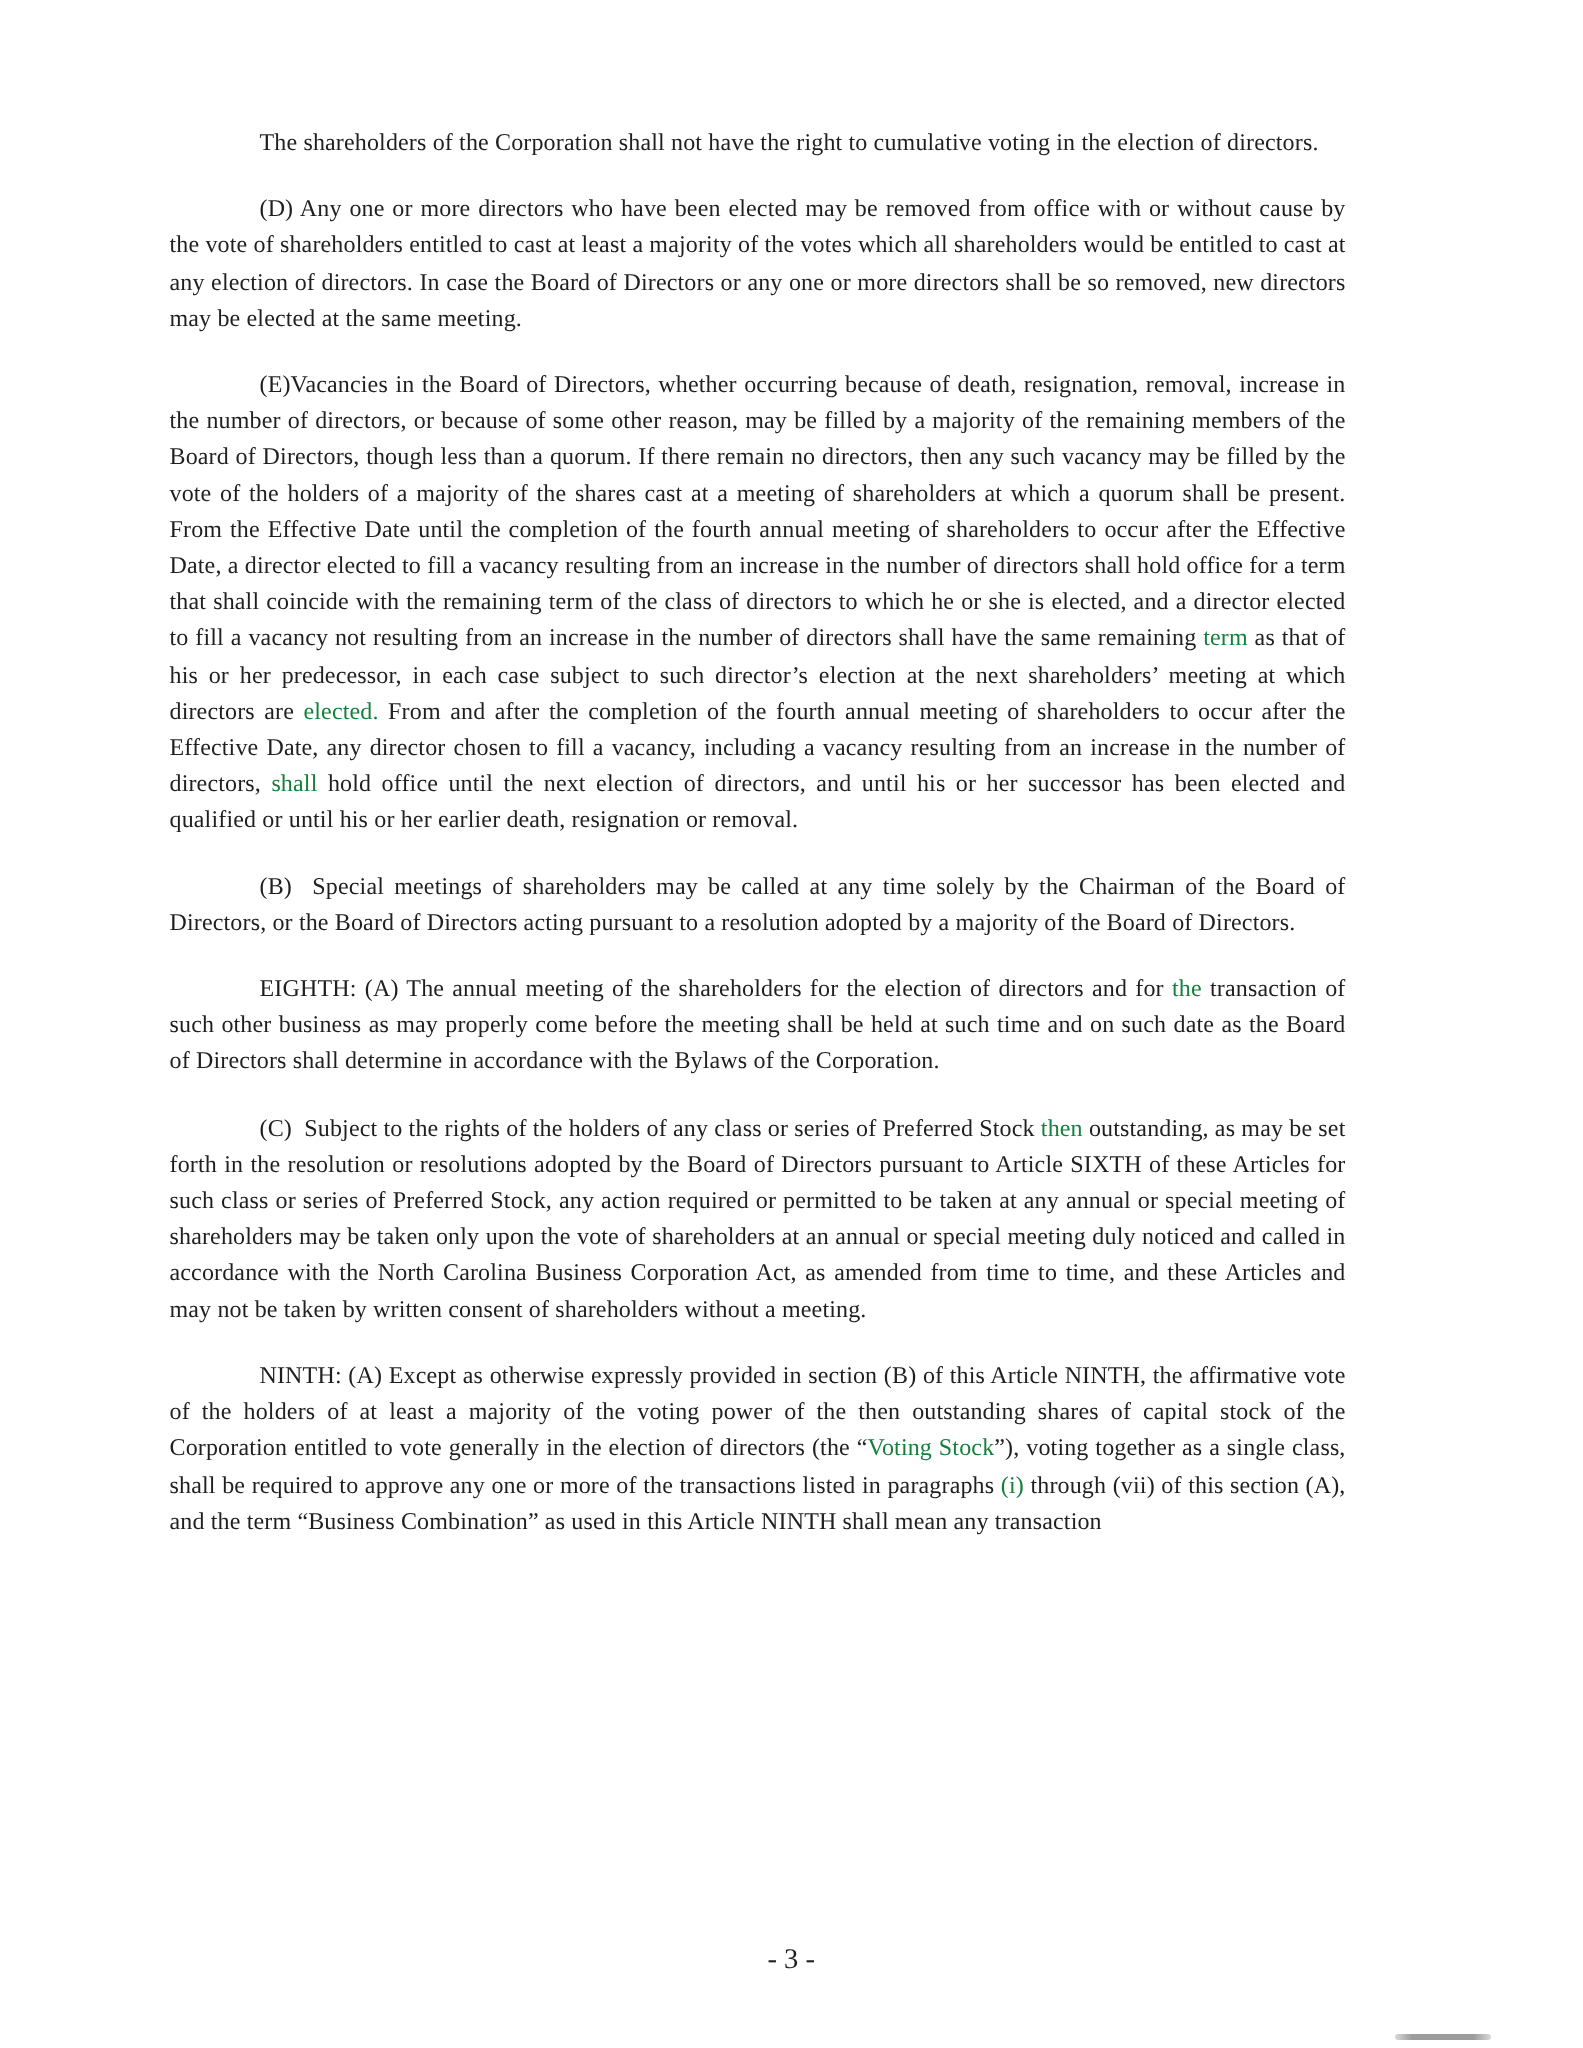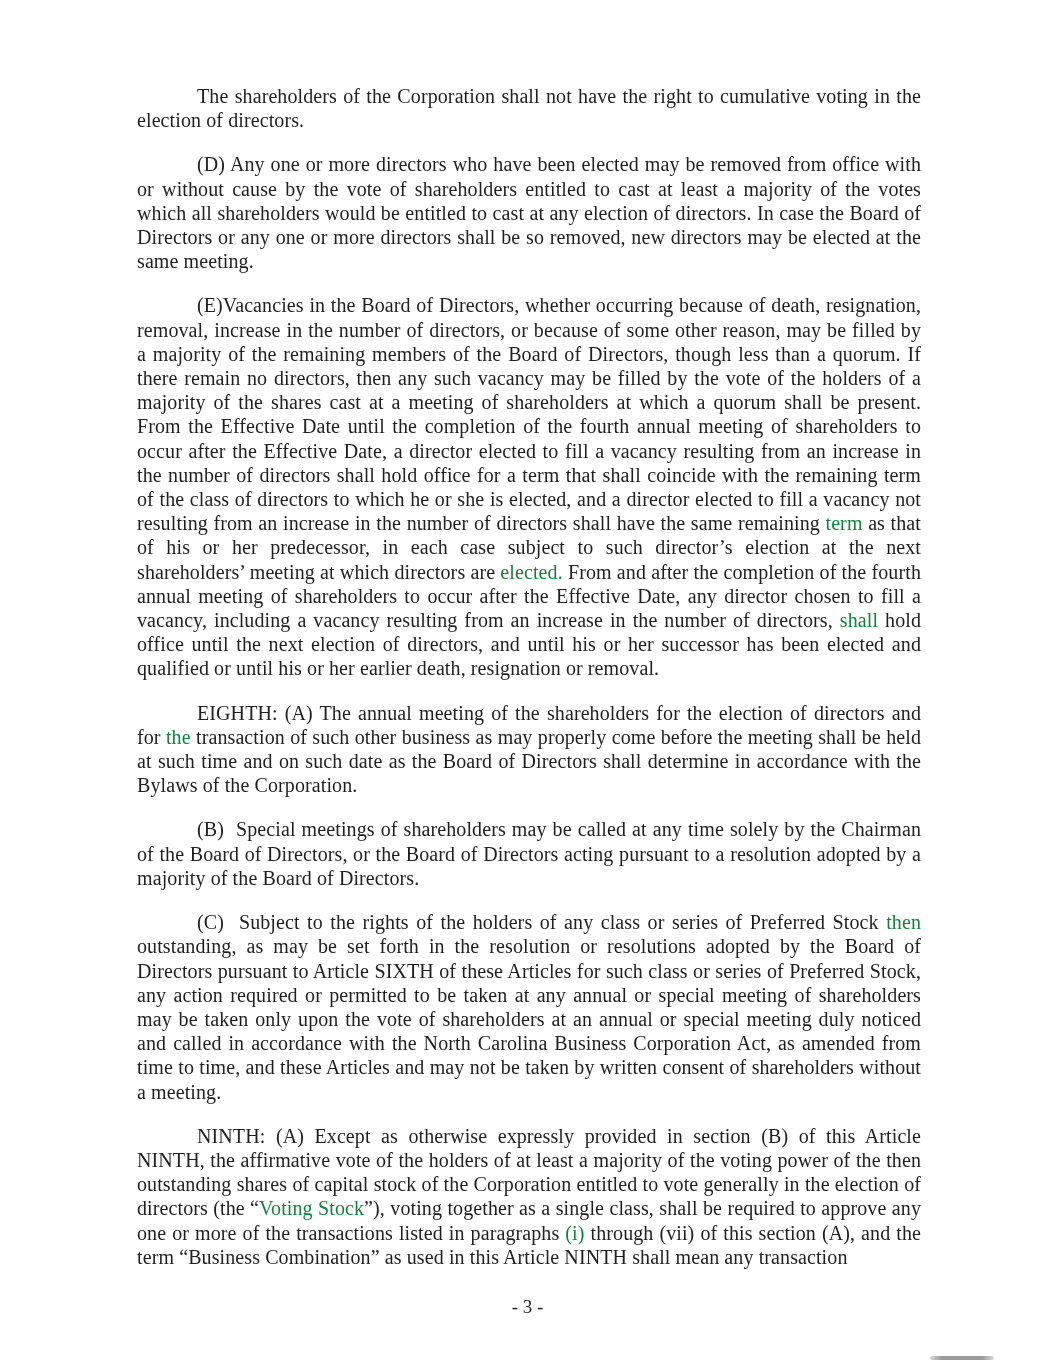--- a/index.html
+++ b/index.html
@@ -12,24 +12,24 @@
     font-family: "Liberation Serif", serif;
   }
   .page {
     position: absolute;
     inset: 0;
     background: #ffffff;
     color: #1f1f1f;
   }
   .doc-body {
     position: absolute;
-    left: 137px;
+    left: 113px;
     top: 84px;
     width: 784px;
-    font-size: 20px;
+    font-size: 16px;
     line-height: 24.2px;
     text-align: justify;
     letter-spacing: 0.1px;
   }
   .para {
     margin: 0 0 20px 0;
     text-indent: 60px;
   }
   .muted { color: #15803d; }
   .footer {
@@ -52,20 +52,20 @@
   }
 </style>
 </head>
 <body>
 
 <div class="page">
   <div class="doc-body" id="doc-body">
       <p class="para"><span>The shareholders of the Corporation shall not have the right to cumulative voting in the election of directors.</span></p>
       <p class="para"><span>(D) Any one or more directors who have been elected may be removed from office with or without cause by the vote of shareholders entitled to cast at least a majority of the votes which all shareholders would be entitled to cast at any election of directors. In case the Board of Directors or any one or more directors shall be so removed, new directors may be elected at the same meeting.</span></p>
       <p class="para"><span>(E)Vacancies in the Board of Directors, whether occurring because of death, resignation, removal, increase in the number of directors, or because of some other reason, may be filled by a majority of the remaining members of the Board of Directors, though less than a quorum. If there remain no directors, then any such vacancy may be filled by the vote of the holders of a majority of the shares cast at a meeting of shareholders at which a quorum shall be present. From the Effective Date until the completion of the fourth annual meeting of shareholders to occur after the Effective Date, a director elected to fill a vacancy resulting from an increase in the number of directors shall hold office for a term that shall coincide with the remaining term of the class of directors to which he or she is elected, and a director elected to fill a vacancy not resulting from an increase in the number of directors shall have the same remaining </span><span class="muted">term</span><span> as that of his or her predecessor, in each case subject to such director’s election at the next shareholders’  meeting at which directors are </span><span class="muted">elected.</span><span> From and after the completion of the fourth annual meeting of shareholders to occur after the Effective Date, any director chosen to fill a vacancy, including a vacancy resulting from an increase in the number of directors, </span><span class="muted">shall</span><span> hold office until the next election of directors, and until his or her successor has been elected and qualified or until his or her earlier death, resignation or removal.</span></p>
+      <p class="para"><span>(B)&nbsp; Special meetings of shareholders may be called at any time solely by the Chairman of the Board of Directors, or the Board of Directors acting pursuant to a resolution adopted by a majority of the Board of Directors.</span></p>
       <p class="para"><span>EIGHTH: (A) The annual meeting of the shareholders for the election of directors and for </span><span class="muted">the</span><span> transaction of such other business as may properly come before the meeting shall be held at such time and on such date as the Board of Directors shall determine in accordance with the Bylaws of the Corporation.</span></p>
-      <p class="para"><span>(B)&nbsp; Special meetings of shareholders may be called at any time solely by the Chairman of the Board of Directors, or the Board of Directors acting pursuant to a resolution adopted by a majority of the Board of Directors.</span></p>
       <p class="para"><span>(C)&nbsp; Subject to the rights of the holders of any class or series of Preferred Stock </span><span class="muted">then</span><span> outstanding, as may be set forth in the resolution or resolutions adopted by the Board of Directors pursuant to Article SIXTH of these Articles for such class or series of Preferred Stock, any action required or permitted to be taken at any annual or special meeting of shareholders may be taken only upon the vote of shareholders at an annual or special meeting duly noticed and called in accordance with the North Carolina Business Corporation Act, as amended from time to time, and these Articles and may not be taken by written consent of shareholders without a meeting.</span></p>
       <p class="para"><span>NINTH: (A) Except as otherwise expressly provided in section (B) of this Article NINTH, the affirmative vote of the holders of at least a majority of the voting power of the then outstanding shares of capital stock of the Corporation entitled to vote generally in the election of directors (the “</span><span class="muted">Voting Stock</span><span>”), voting together as a single class, shall be required to approve any one or more of the transactions listed in paragraphs </span><span class="muted">(i)</span><span> through (vii) of this section (A), and the term “Business Combination” as used in this Article NINTH shall mean any transaction</span></p>
     </div>
   <div class="footer">- 3 -</div>
   <div class="scan-artifact"></div>
 </div>
 
 </body></html>

